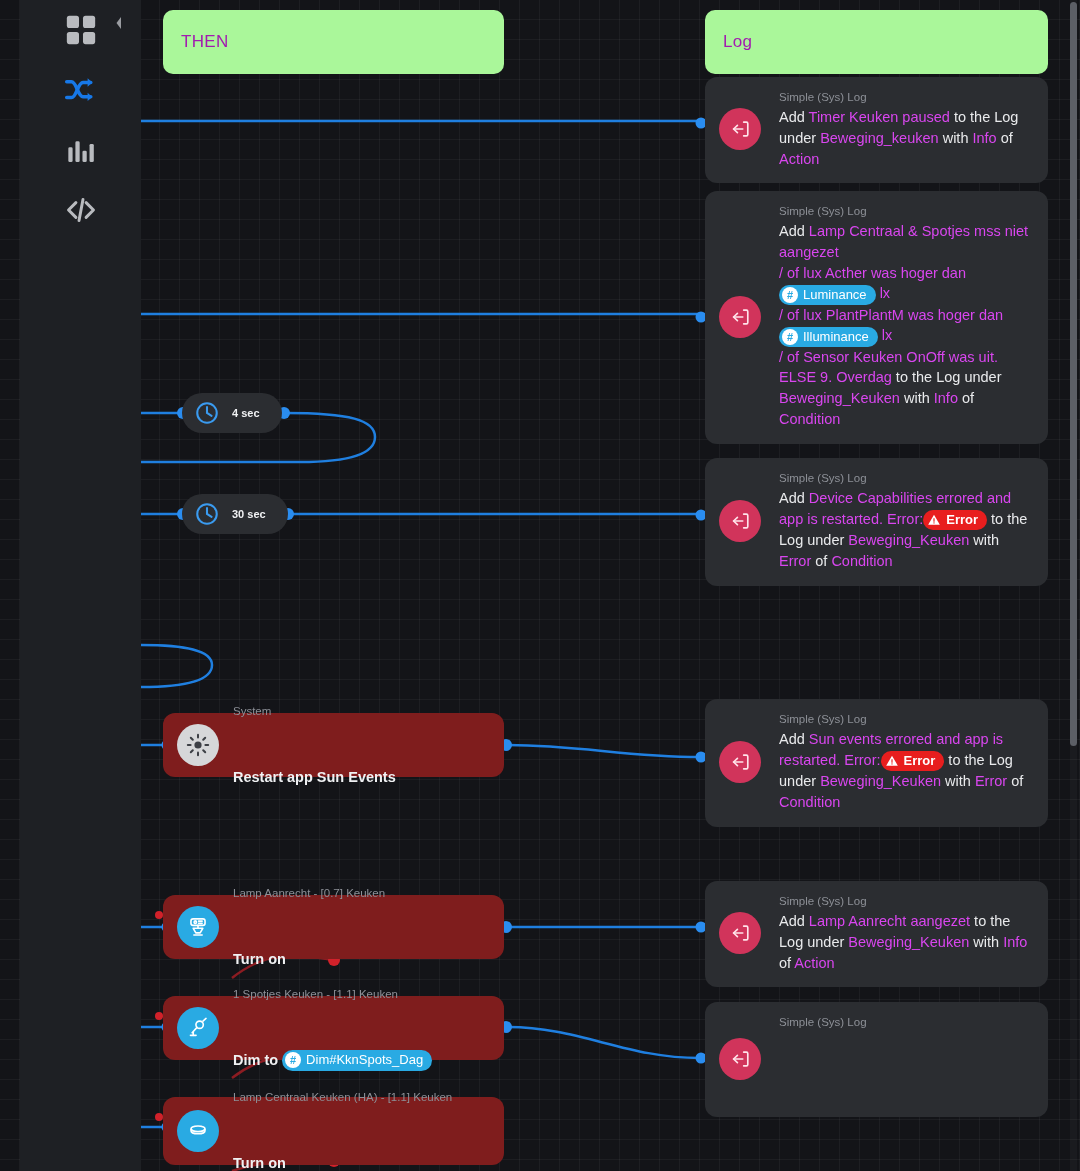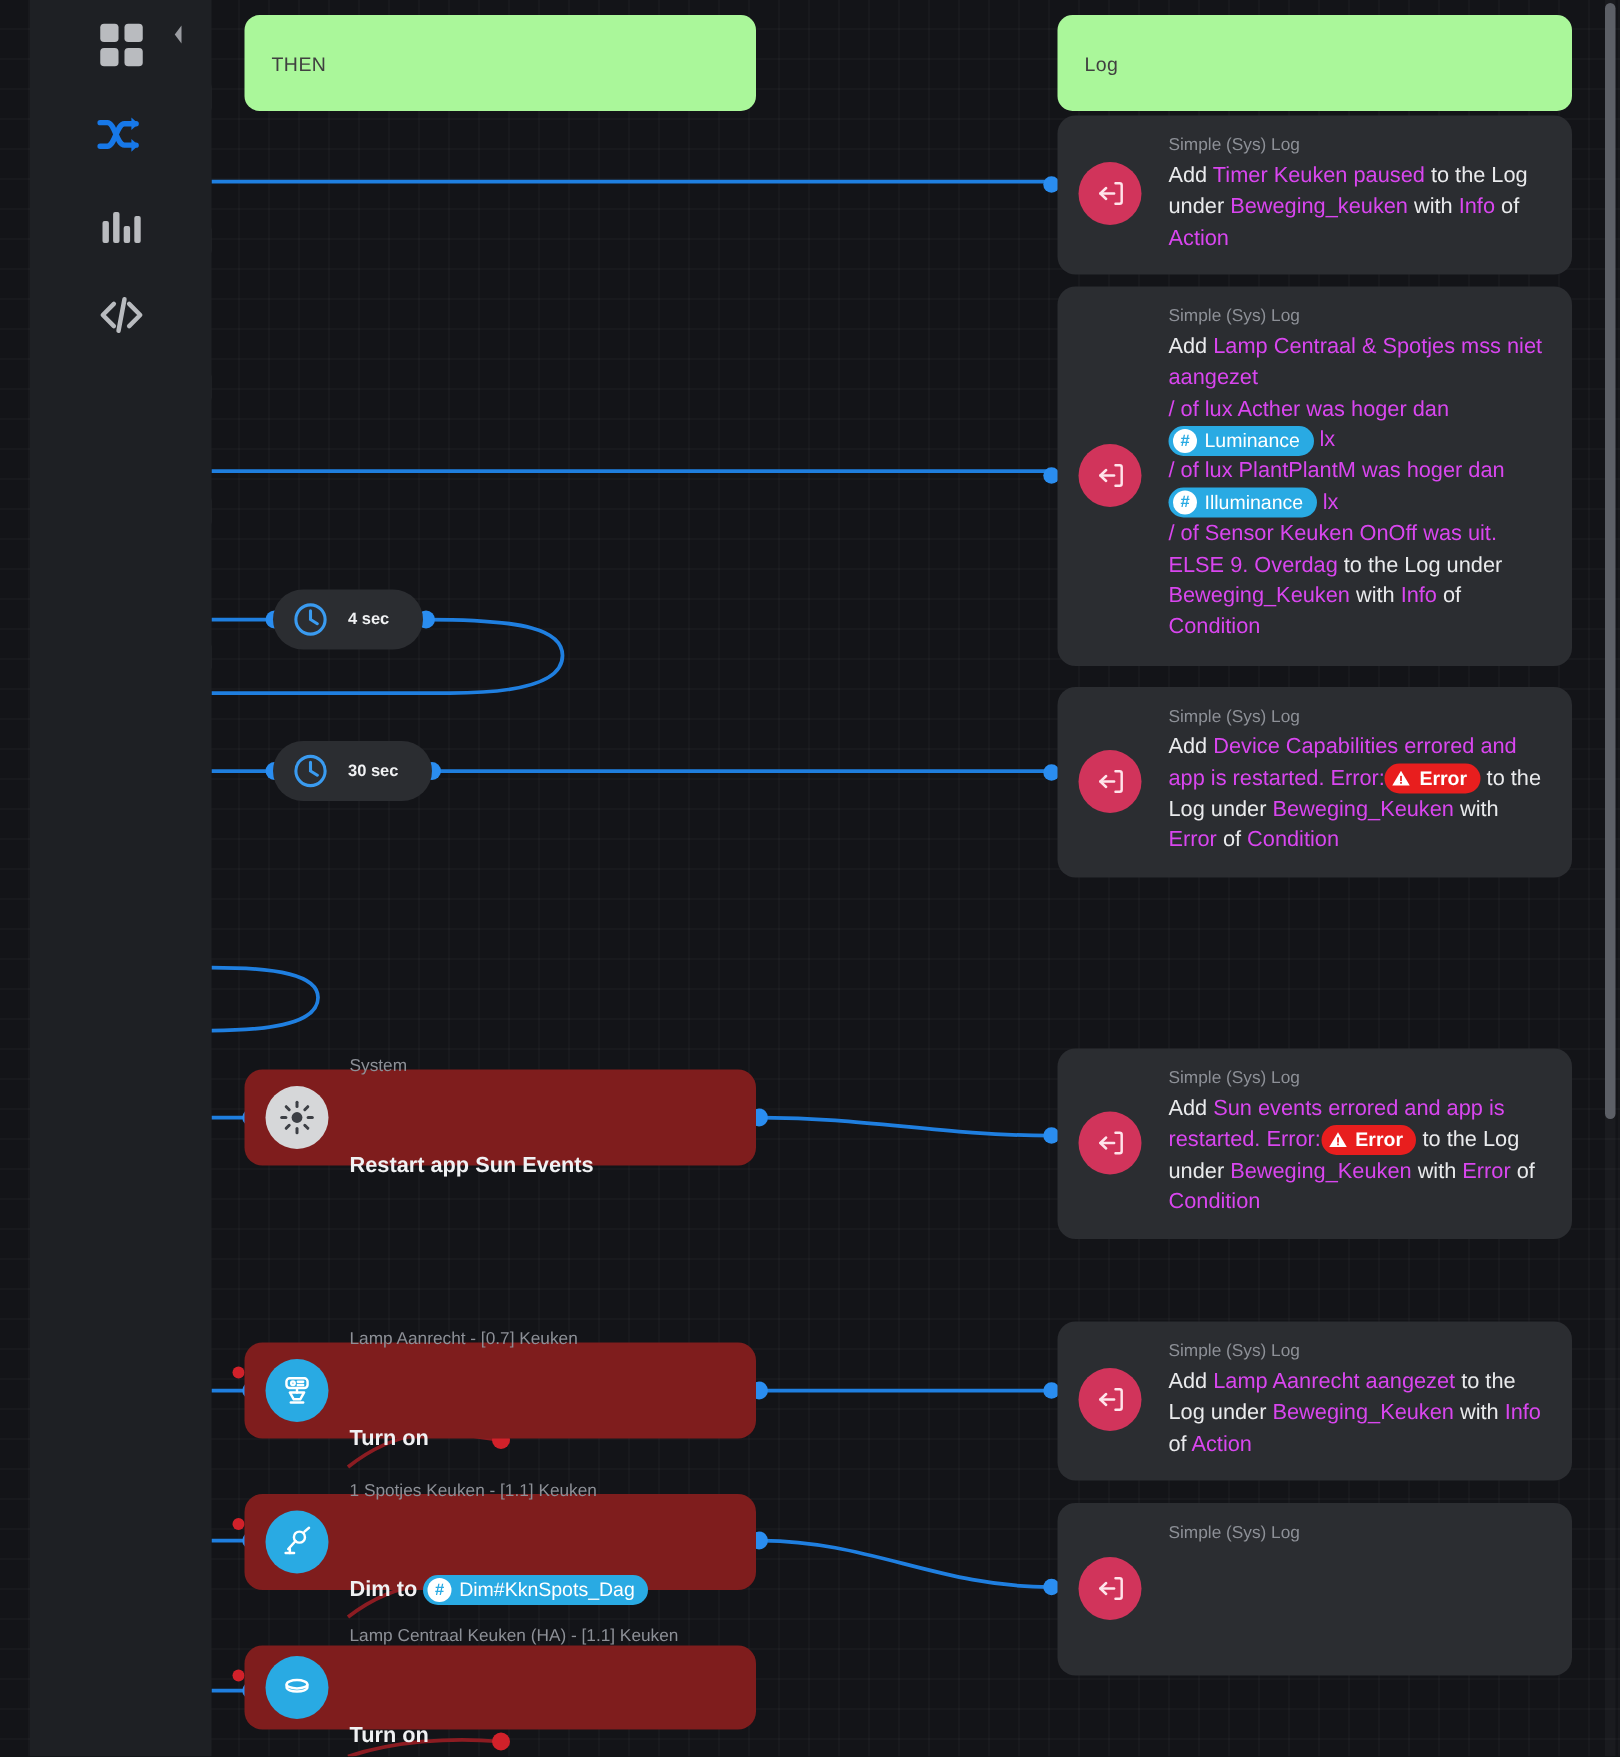--- a/index.html
+++ b/index.html
@@ -43,24 +43,24 @@
     display: flex; align-items: center; justify-content: center;
     z-index: 31; cursor: pointer;
   }
 
   
   .col-header {
     position: absolute;
     height: 64px;
     border-radius: 10px;
     background: #aaf79a;
-    color: #404040;
+    color: #a21caf;
     display: flex; align-items: center;
     padding-left: 18px;
-    font-size: 13px;
+    font-size: 17px;
     letter-spacing: .3px;
     z-index: 12;
   }
   #hdr-then { left: 163px; top: 10px; width: 341px; }
   #hdr-log  { left: 705px; top: 10px; width: 343px; }
 
   
   .edges { position: absolute; inset: 0; z-index: 5; pointer-events: none; }
 
   
@@ -78,21 +78,21 @@
     display: flex; align-items: center; justify-content: center;
     margin-right: 14px;
   }
   .node-txt { min-width: 0; }
   .node-sub {
     font-size: 11.5px; color: #8d9097; line-height: 16px;
     white-space: nowrap; overflow: hidden;
   }
   .node-title {
     font-size: 14.5px; color: #f0f1f3; font-weight: 700; line-height: 21px;
-    display: flex; align-items: center; flex-wrap: wrap; gap: 0 4px; margin-top: 48px;
+    display: flex; flex-wrap: wrap; gap: 0 4px; margin-top: 48px;
   }
 
   
   .ico-blue { background: #29aae3; }
   .ico-grey { background: #d6d7d9; }
 
   
   .timer {
     position: absolute;
     height: 40px;
@@ -410,21 +410,21 @@
           <span>Dim to</span>
           <span class="token">
             <span class="hash">#</span>
             <span>Dim#KknSpots_Dag</span>
           </span>
         </div>
       </div>
     </div>
   </div>
 
-  <div class="node" style="left:163px;top:1097px;width:341px;height:56px;">
+  <div class="node" style="left:163px;top:1097px;width:341px;height:68px;">
     <div class="node-inner">
       <div class="node-ico ico-blue">
         <svg width="26" height="26" viewBox="0 0 24 24" fill="none" stroke="#ffffff" stroke-width="1.5" stroke-linejoin="round">
           <ellipse cx="12" cy="10" rx="6.4" ry="2.6"></ellipse>
           <path d="M5.6 10 v1.9 c0 1.45 2.87 2.6 6.4 2.6 s6.4 -1.15 6.4 -2.6 V10"></path>
         </svg>
       </div>
       <div class="node-txt">
         <div class="node-sub">Lamp Centraal Keuken (HA) - [1.1] Keuken</div>
         <div class="node-title">

